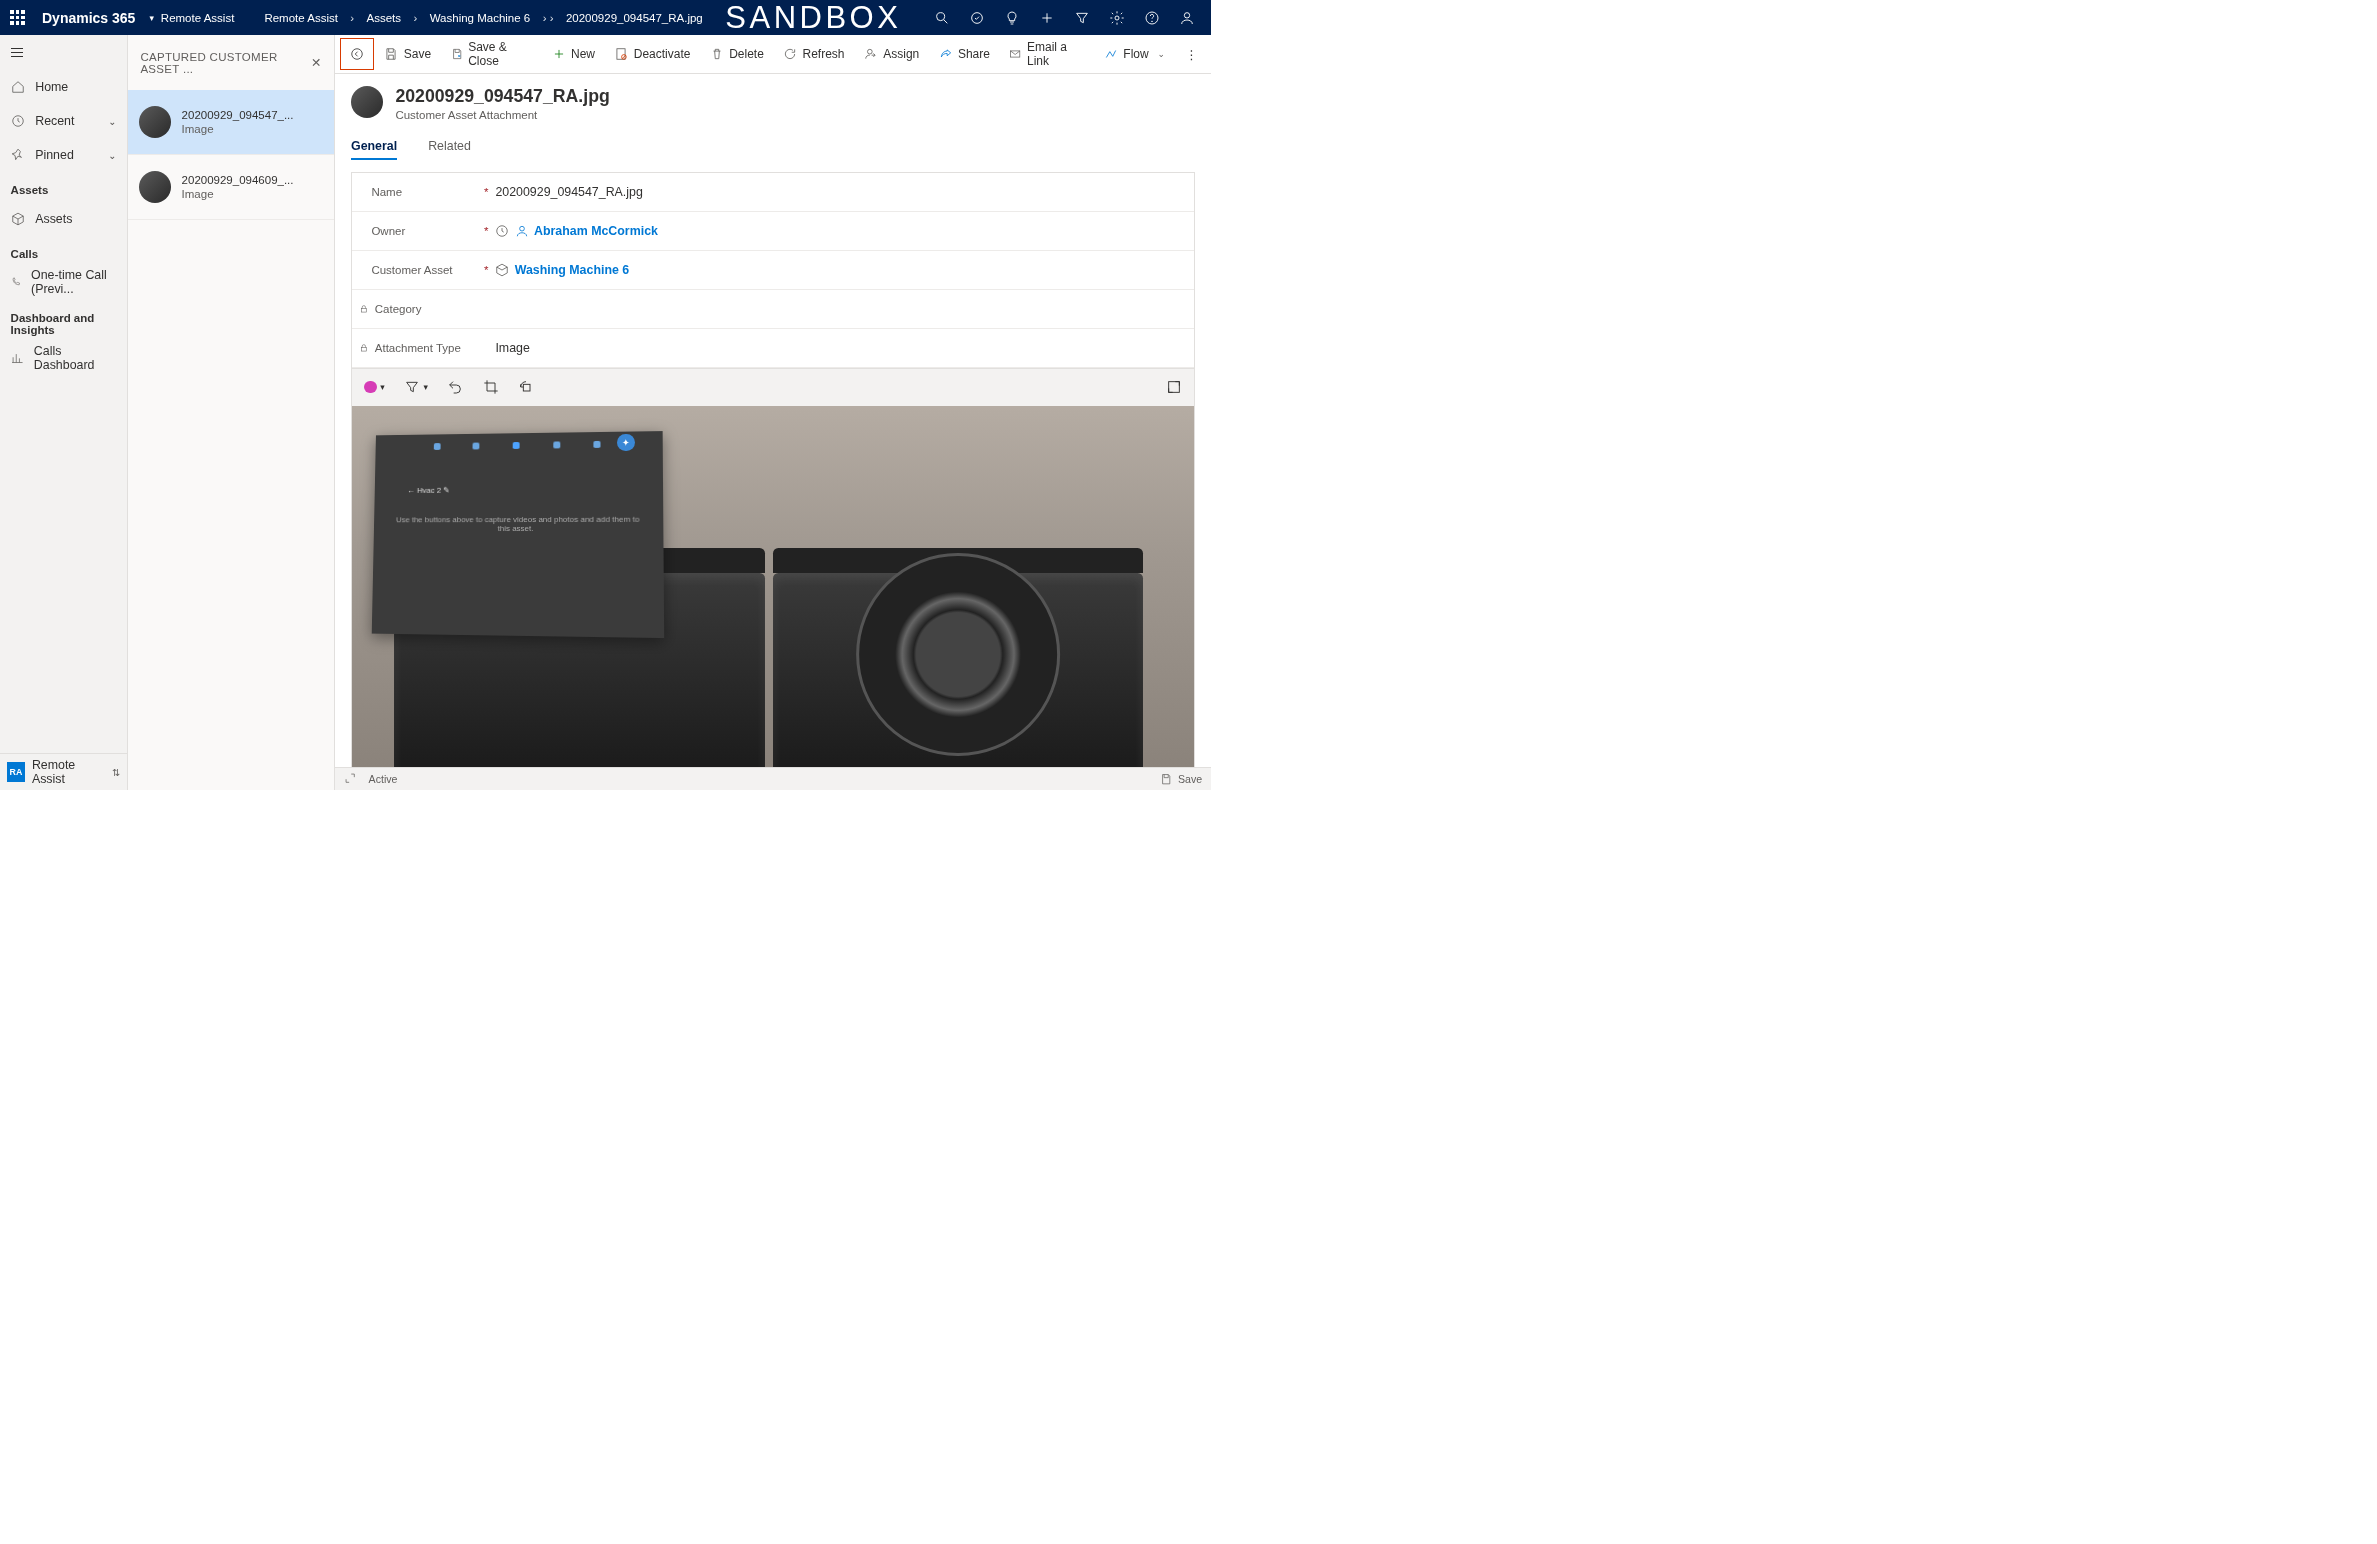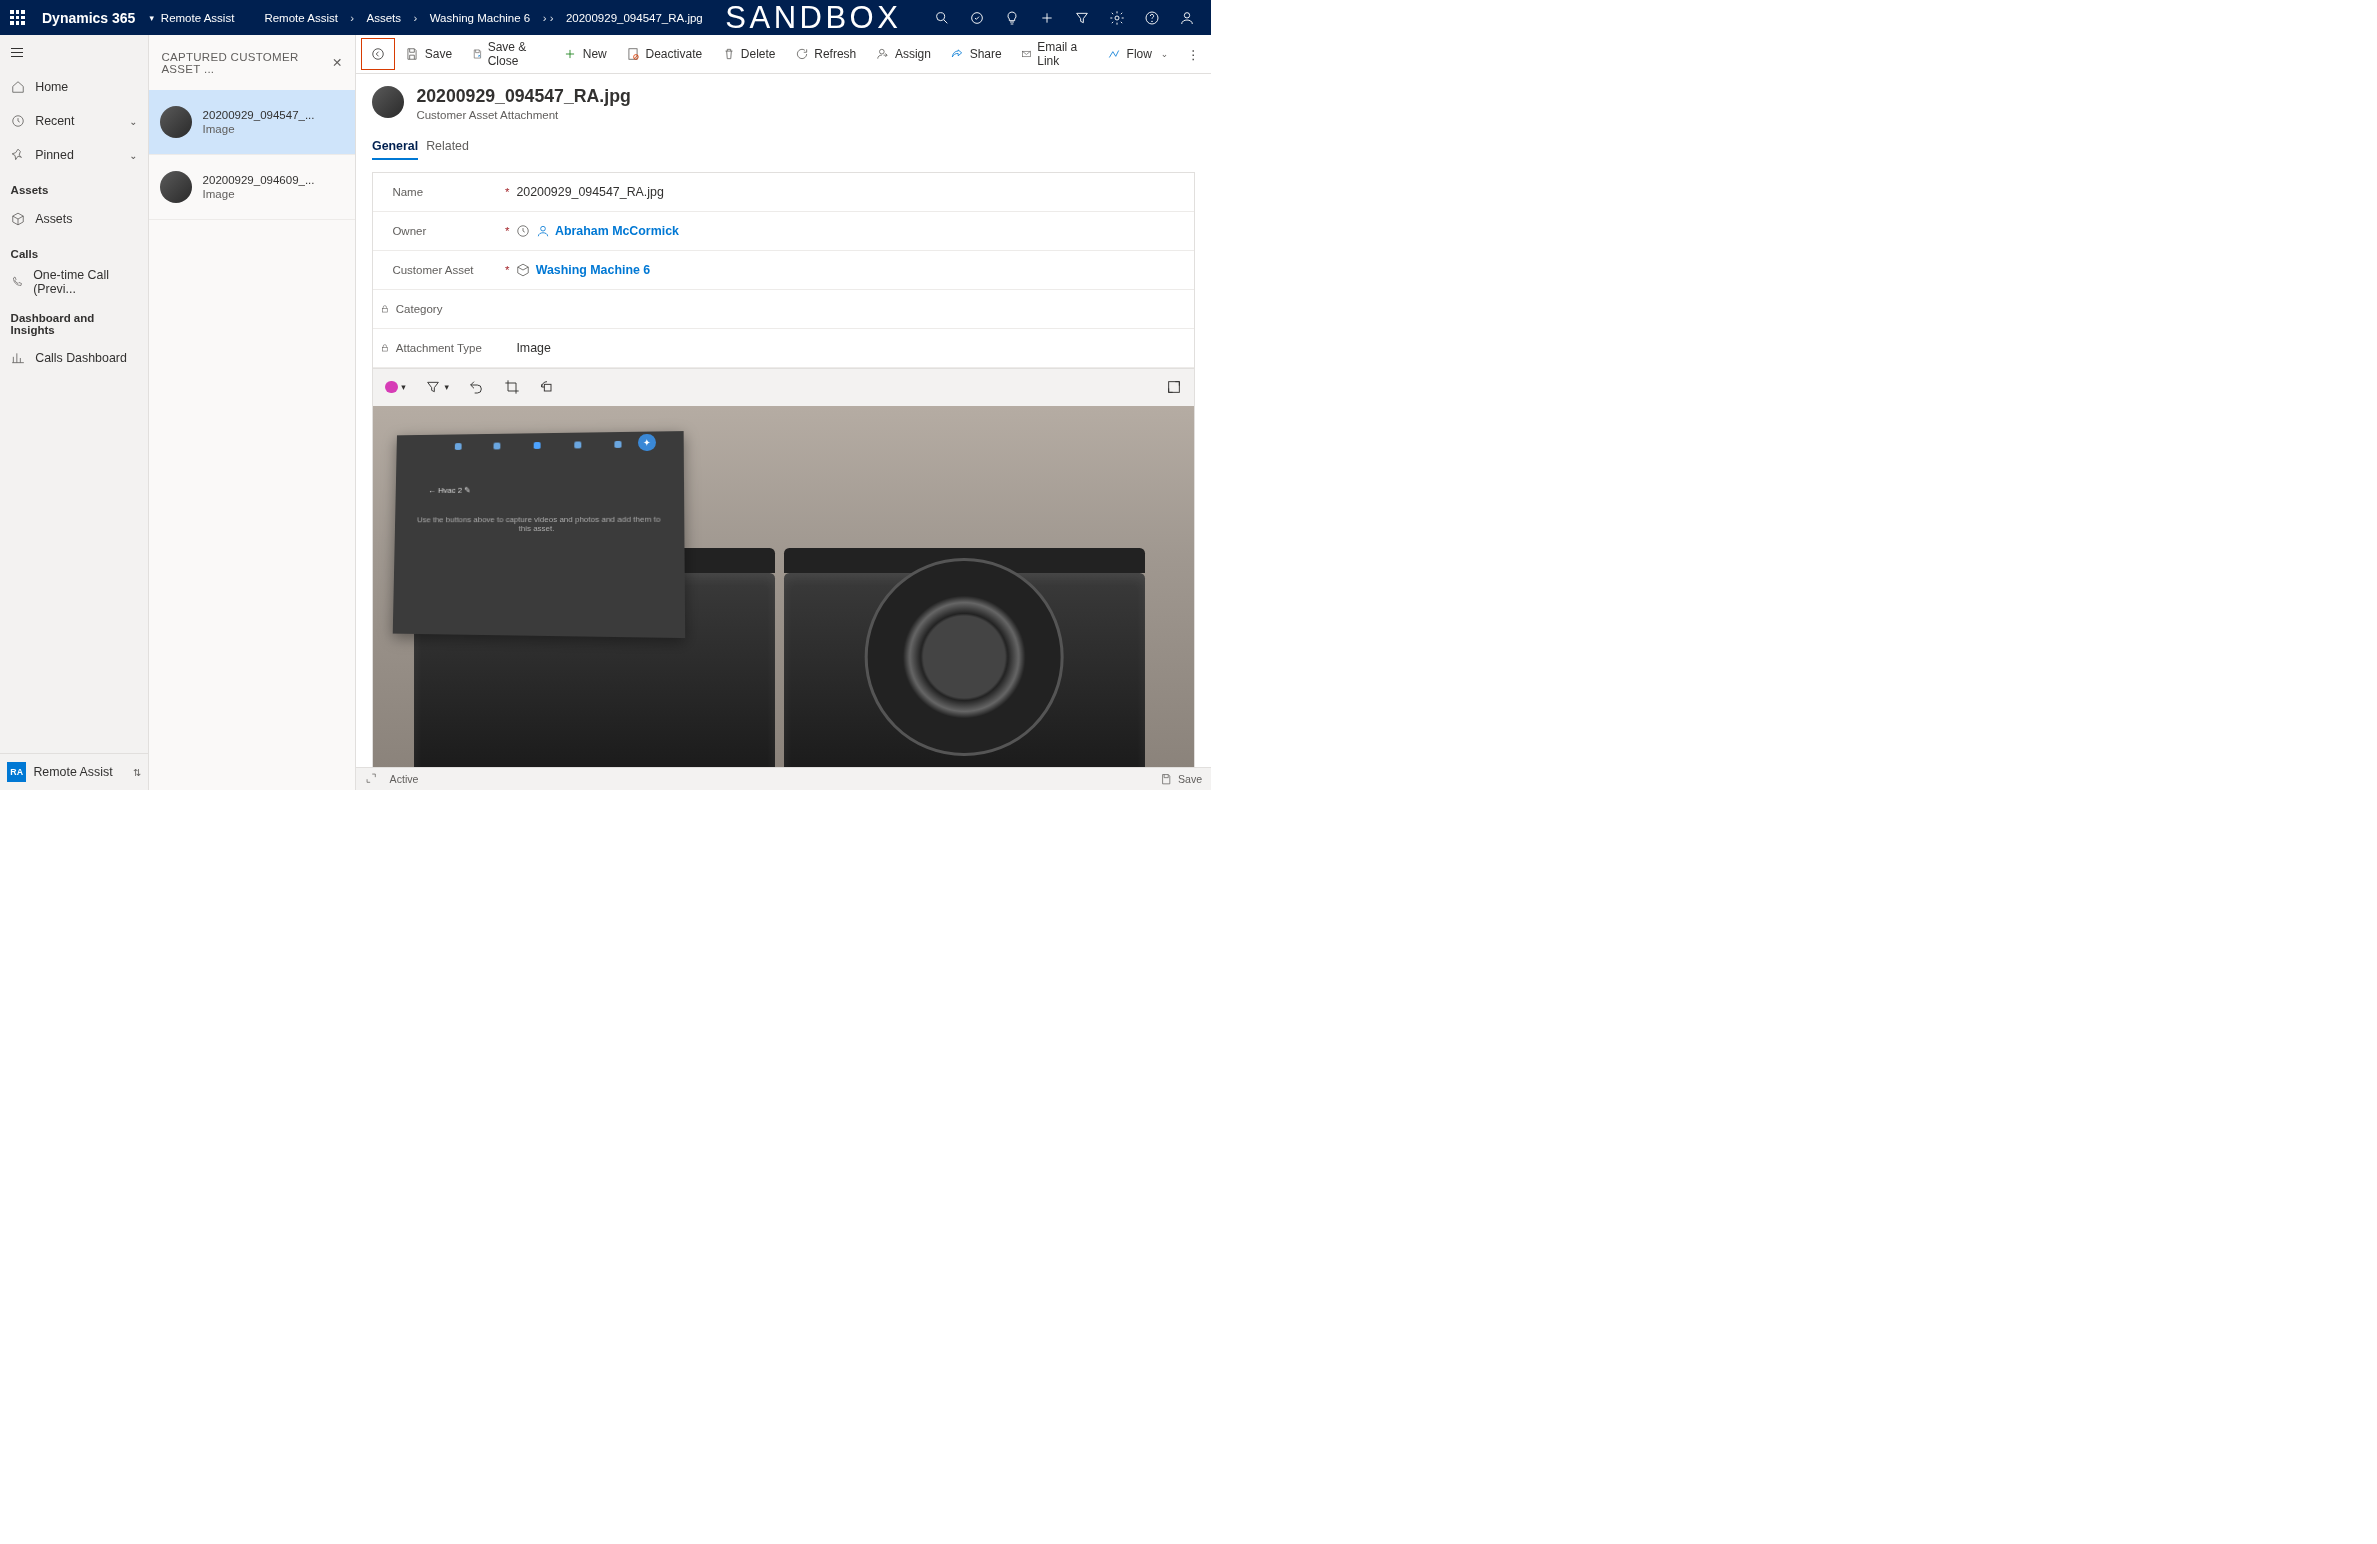--- a/index.html
+++ b/index.html
@@ -17,21 +17,21 @@
 .breadcrumb .bc-sep { opacity: 0.85; }
 .sandbox { flex: 1; text-align: center; font-size: 31px; font-weight: 300; letter-spacing: 3.5px; font-family: "Segoe UI Light", sans-serif; }
 .top-icons { display: flex; align-items: center; gap: 0; padding-right: 7px; }
 .top-icon { width: 35px; height: 35px; display: flex; align-items: center; justify-content: center; cursor: pointer; }
 .top-icon svg { width: 16px; height: 16px; }
 
 
 .main { display: flex; height: calc(790px - 35px); }
 
 
-.nav-rail { width: 149px; background: #f3f2f1; border-right: 0.9px solid #e1dfdd; display: flex; flex-direction: column; }
+.nav-rail { width: 128px; background: #f3f2f1; border-right: 0.9px solid #e1dfdd; display: flex; flex-direction: column; }
 .hamburger { height: 35px; display: flex; align-items: center; padding-left: 10.6px; cursor: pointer; }
 .hamburger-lines { display: flex; flex-direction: column; gap: 2.6px; }
 .hamburger-lines span { width: 12.4px; height: 1.3px; background: #323130; }
 .nav-item { height: 34px; display: flex; align-items: center; padding: 0 10.6px; gap: 10.6px; cursor: pointer; }
 .nav-item .chev { margin-left: auto; font-size: 9.7px; color: #605e5c; }
 .nav-section { padding: 12.4px 10.6px 5.3px; font-size: 11.5px; font-weight: 600; color: #323130; }
 .nav-icon { width: 14px; height: 14px; display:flex; align-items:center; justify-content:center; color:#605e5c; }
 .nav-bottom { margin-top: auto; border-top: 0.9px solid #e1dfdd; height: 35px; display: flex; align-items: center; padding: 18px 7px; gap: 7px; }
 .app-badge { width: 19.4px; height: 19.4px; background: #0078d4; color: #fff; font-size: 8.8px; font-weight: 600; display: flex; align-items: center; justify-content: center; }
 .nav-bottom .chev-v { margin-left: auto; font-size: 9.7px; color: #605e5c; }
@@ -59,21 +59,21 @@
 .overflow-dots { width: 32px; display: flex; align-items: center; justify-content: center; cursor: pointer; }
 
 
 .record-scroll { flex: 1; overflow-y: auto; padding: 12.4px 16px 0 16px; }
 .record-header { display: flex; align-items: flex-start; gap: 12.4px; }
 .record-thumb { width: 32px; height: 32px; border-radius: 50%; background: linear-gradient(135deg,#5a5a5a,#2a2a2a); }
 .record-title { font-size: 17.7px; font-weight: 600; }
 .record-subtitle { font-size: 11.5px; color: #605e5c; margin-top: 1.8px; }
 
 
-.tabs { display: flex; gap: 8px; margin-top: 12.4px; border-bottom: 0.9px solid transparent; }
+.tabs { display: flex; gap: 31px; margin-top: 12.4px; border-bottom: 0.9px solid transparent; }
 .tab { padding: 5.3px 0; font-size: 12.4px; cursor: pointer; color: #605e5c; }
 .tab.active { color: #002050; font-weight: 600; border-bottom: 2.6px solid #0078d4; }
 
 
 .form-card { border: 0.9px solid #e1dfdd; margin-top: 10.6px; }
 .form-row { display: flex; align-items: center; min-height: 39px; border-bottom: 0.9px solid #edebe9; padding: 0 19.4px; }
 .form-row:last-of-type { border-bottom: none; }
 .form-label-wrap { width: 124px; display: flex; align-items: center; gap: 3.5px; color: #605e5c; font-size: 11.5px; position: relative; }
 .lock-icon { width: 9.7px; height: 9.7px; margin-left: -12.4px; margin-right: 2.6px; }
 .req-star { color: #a4262c; margin-left: auto; margin-right: 7px; }

